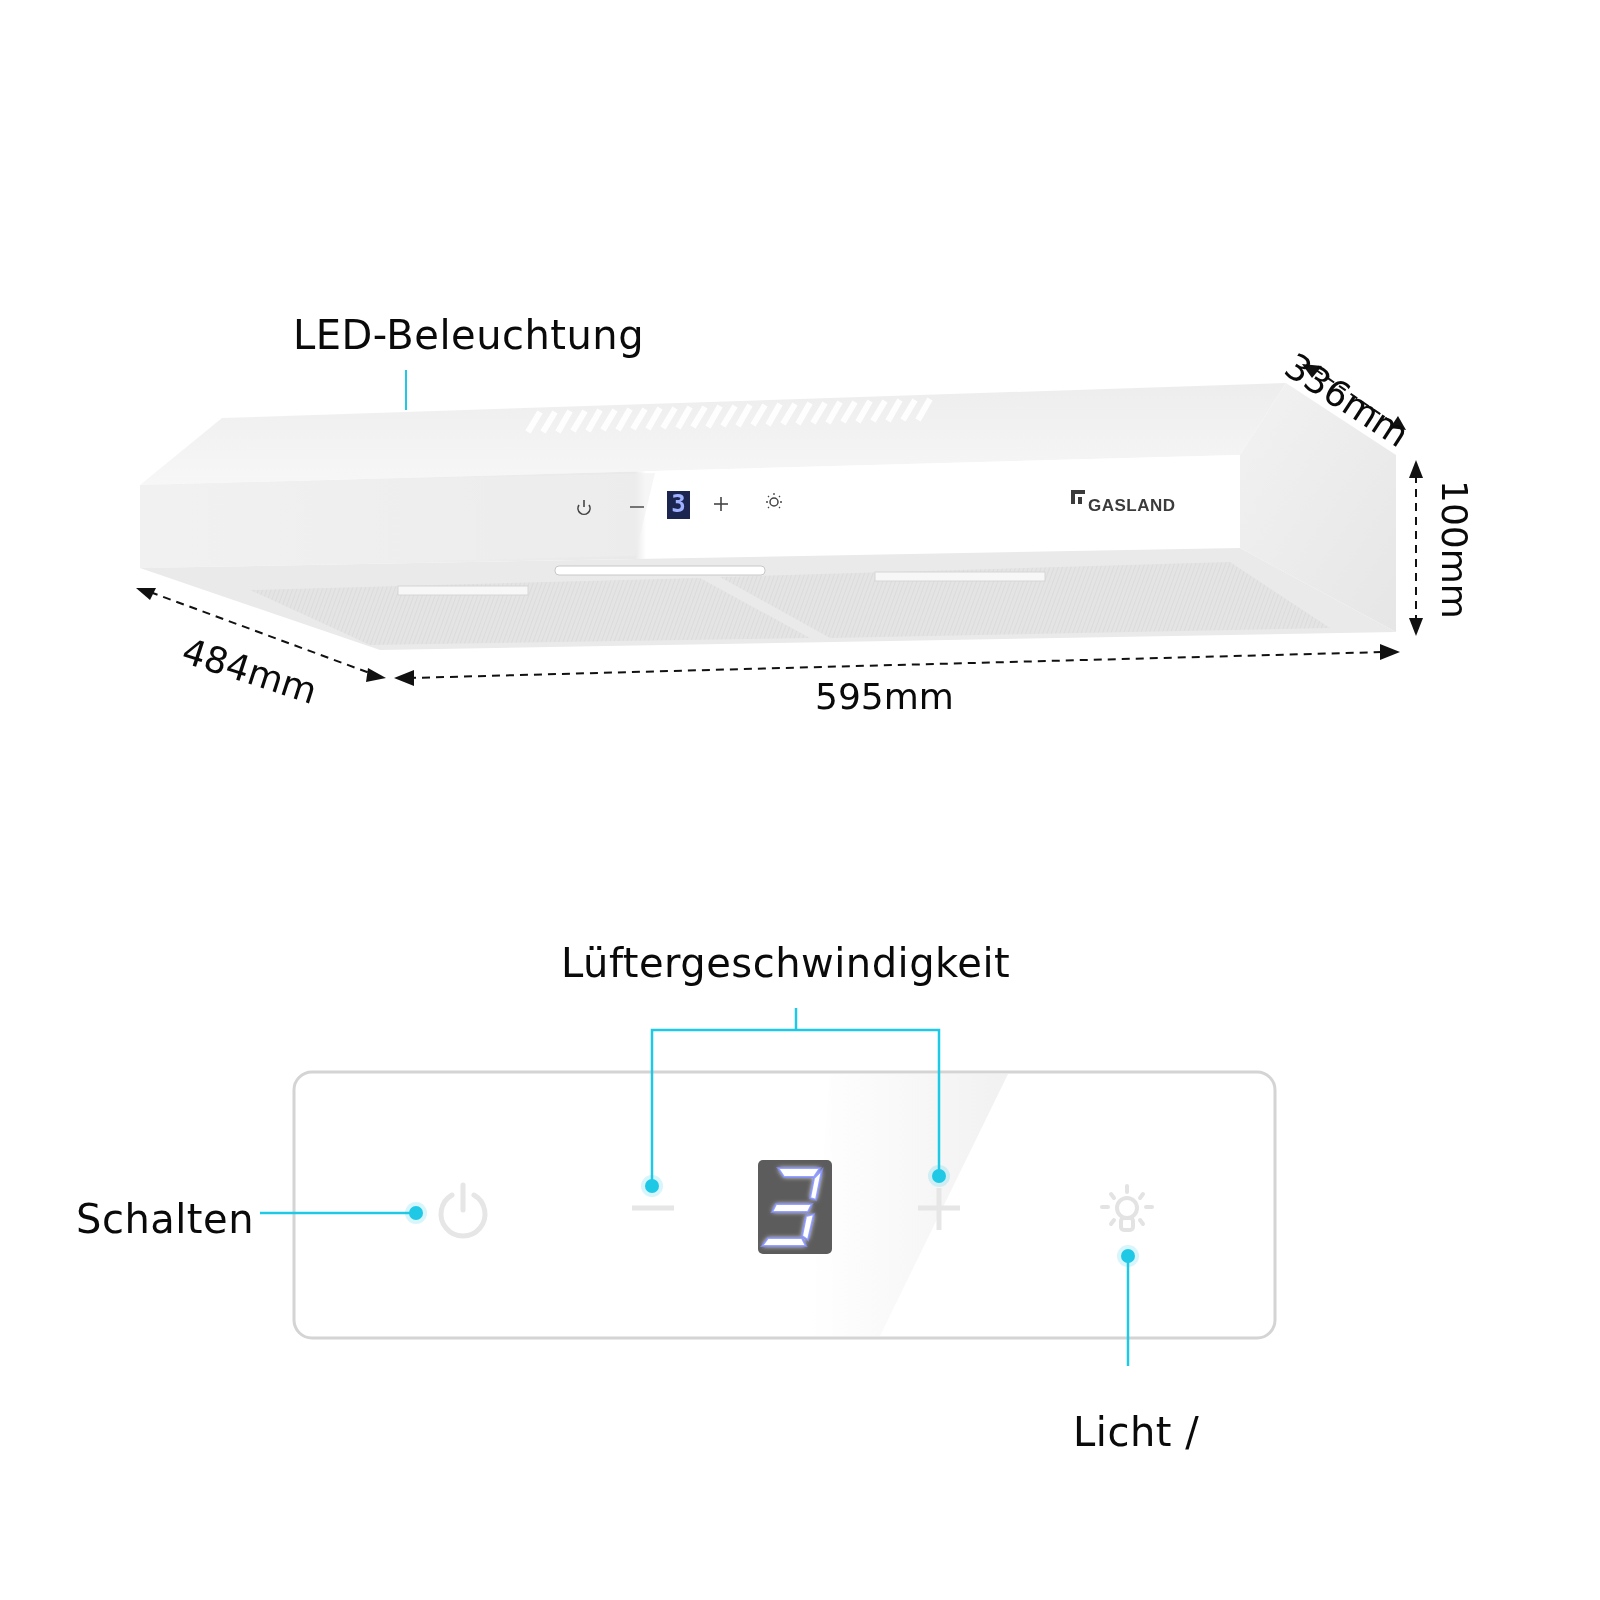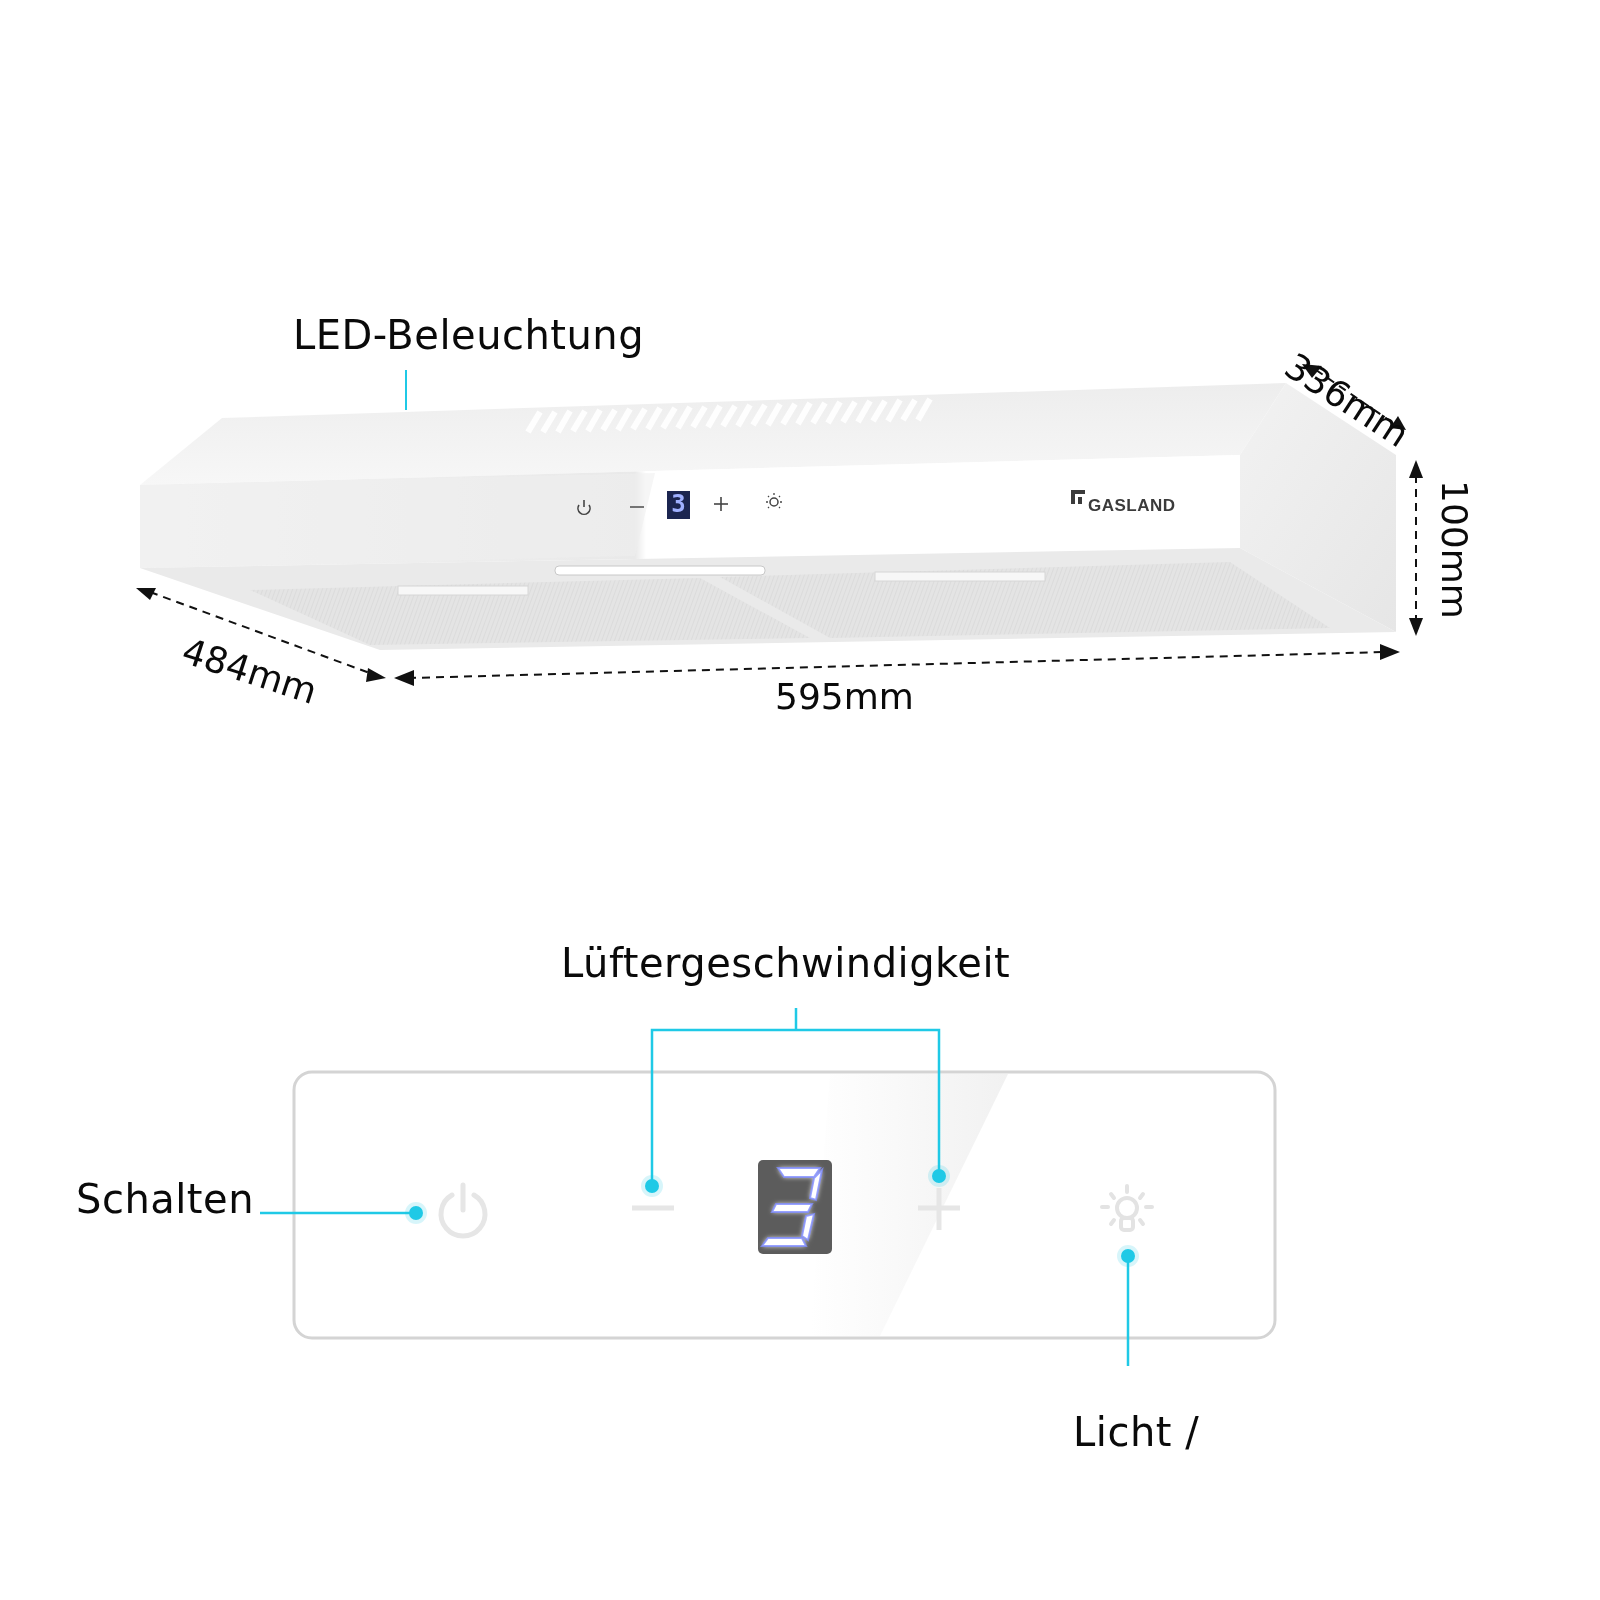--- a/index.html
+++ b/index.html
@@ -129,21 +129,21 @@
 
   <div class="abs seg" style="left:667px;top:490px;width:23px;height:28px;line-height:28px;text-align:center;font-size:24px;color:#9fb0ff;font-weight:bold;">3</div>
 
   <div class="gasland" style="left:1088px;top:486px;margin-top:10px;">GASLAND</div>
 
   <div class="label" style="left:293px;top:312px;">LED-Beleuchtung</div>
 
   <div class="dim" style="left:1300px;top:345px;transform:rotate(33deg);transform-origin:left top;">336mm</div>
   <div class="dim" style="left:1475px;top:480px;transform:rotate(90deg);transform-origin:left top;">100mm</div>
   <div class="dim" style="left:190px;top:630px;transform:rotate(18deg);transform-origin:left top;">484mm</div>
-  <div class="dim" style="left:775px;top:676px;">595mm</div>
+  <div class="dim" style="left:815px;top:676px;">595mm</div>
 </div>
 
 <div class="abs" style="left:0;top:900px;width:1600px;height:700px;">
   <svg width="1600" height="700" viewBox="0 900 1600 700">
     <defs>
       <linearGradient id="glassShade" x1="0" y1="0" x2="1" y2="0">
         <stop offset="0" stop-color="#ffffff"></stop>
           <stop offset="1" stop-color="#f1f1f1"></stop>
       </linearGradient>
       <filter id="glow" x="-50%" y="-50%" width="200%" height="200%">
@@ -210,15 +210,15 @@
       <circle cx="652" cy="1186" r="11" fill="#1fc9e6" opacity="0.18"></circle>
         <circle cx="652" cy="1186" r="7" fill="#1fc9e6"></circle>
       <circle cx="939" cy="1176" r="11" fill="#1fc9e6" opacity="0.18"></circle>
         <circle cx="939" cy="1176" r="7" fill="#1fc9e6"></circle>
       <circle cx="1128" cy="1256" r="11" fill="#1fc9e6" opacity="0.18"></circle>
         <circle cx="1128" cy="1256" r="7" fill="#1fc9e6"></circle>
     </g>
   </svg>
 
   <div class="label" style="left:561px;top:40px;">Lüftergeschwindigkeit</div>
-  <div class="label" style="left:76px;top:276px;">Schalten</div>
+  <div class="label" style="left:76px;top:296px;">Schalten</div>
   <div class="label" style="left:1073px;top:479px;margin-top:30px;">Licht /</div>
 </div>
 
 </body></html>

